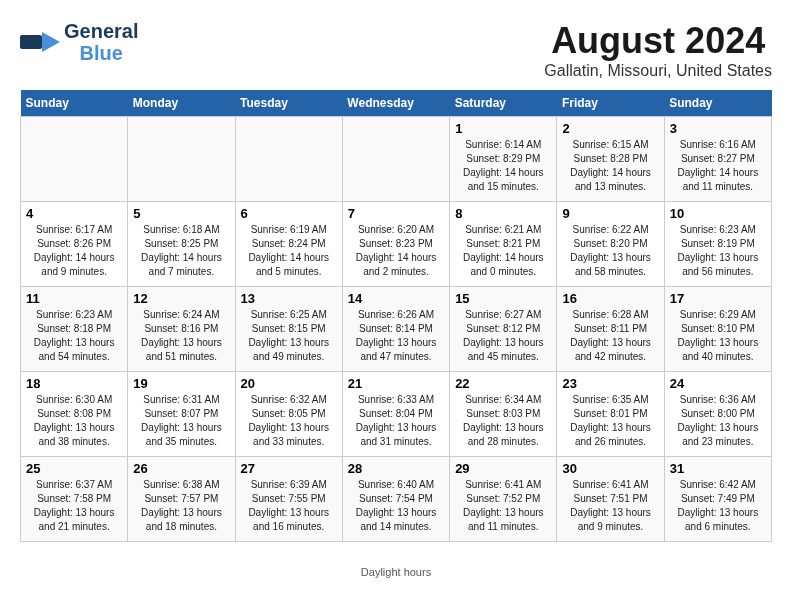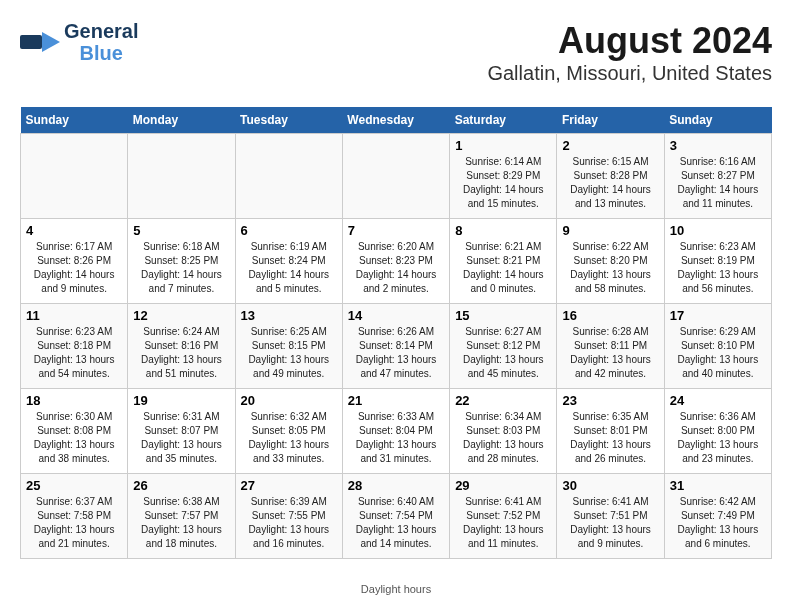--- a/index.html
+++ b/index.html
@@ -7,37 +7,37 @@
       font-family: Arial, sans-serif;
       background: #fff;
       width: 792px;
       min-height: 612px;
       padding: 20px;
     }
     .header-section {
       display: flex;
       justify-content: space-between;
       align-items: flex-start;
-      margin-bottom: 22px;
+      margin-bottom: 10px;
     }
     .logo {
       display: flex;
       flex-direction: column;
       align-items: flex-start;
     }
     .title-block {
-      text-align: right;
+      text-align: center;
     }
     .main-title {
       font-size: 36px;
       font-weight: bold;
       color: #1a1a1a;
     }
     .subtitle {
-      font-size: 20px;
+      font-size: 16px;
       color: #333;
     }
     table {
       width: 100%;
       border-collapse: collapse;
       font-size: 11px;
     }
     .day-header {
       background-color: #2563a8;
       color: #fff;

